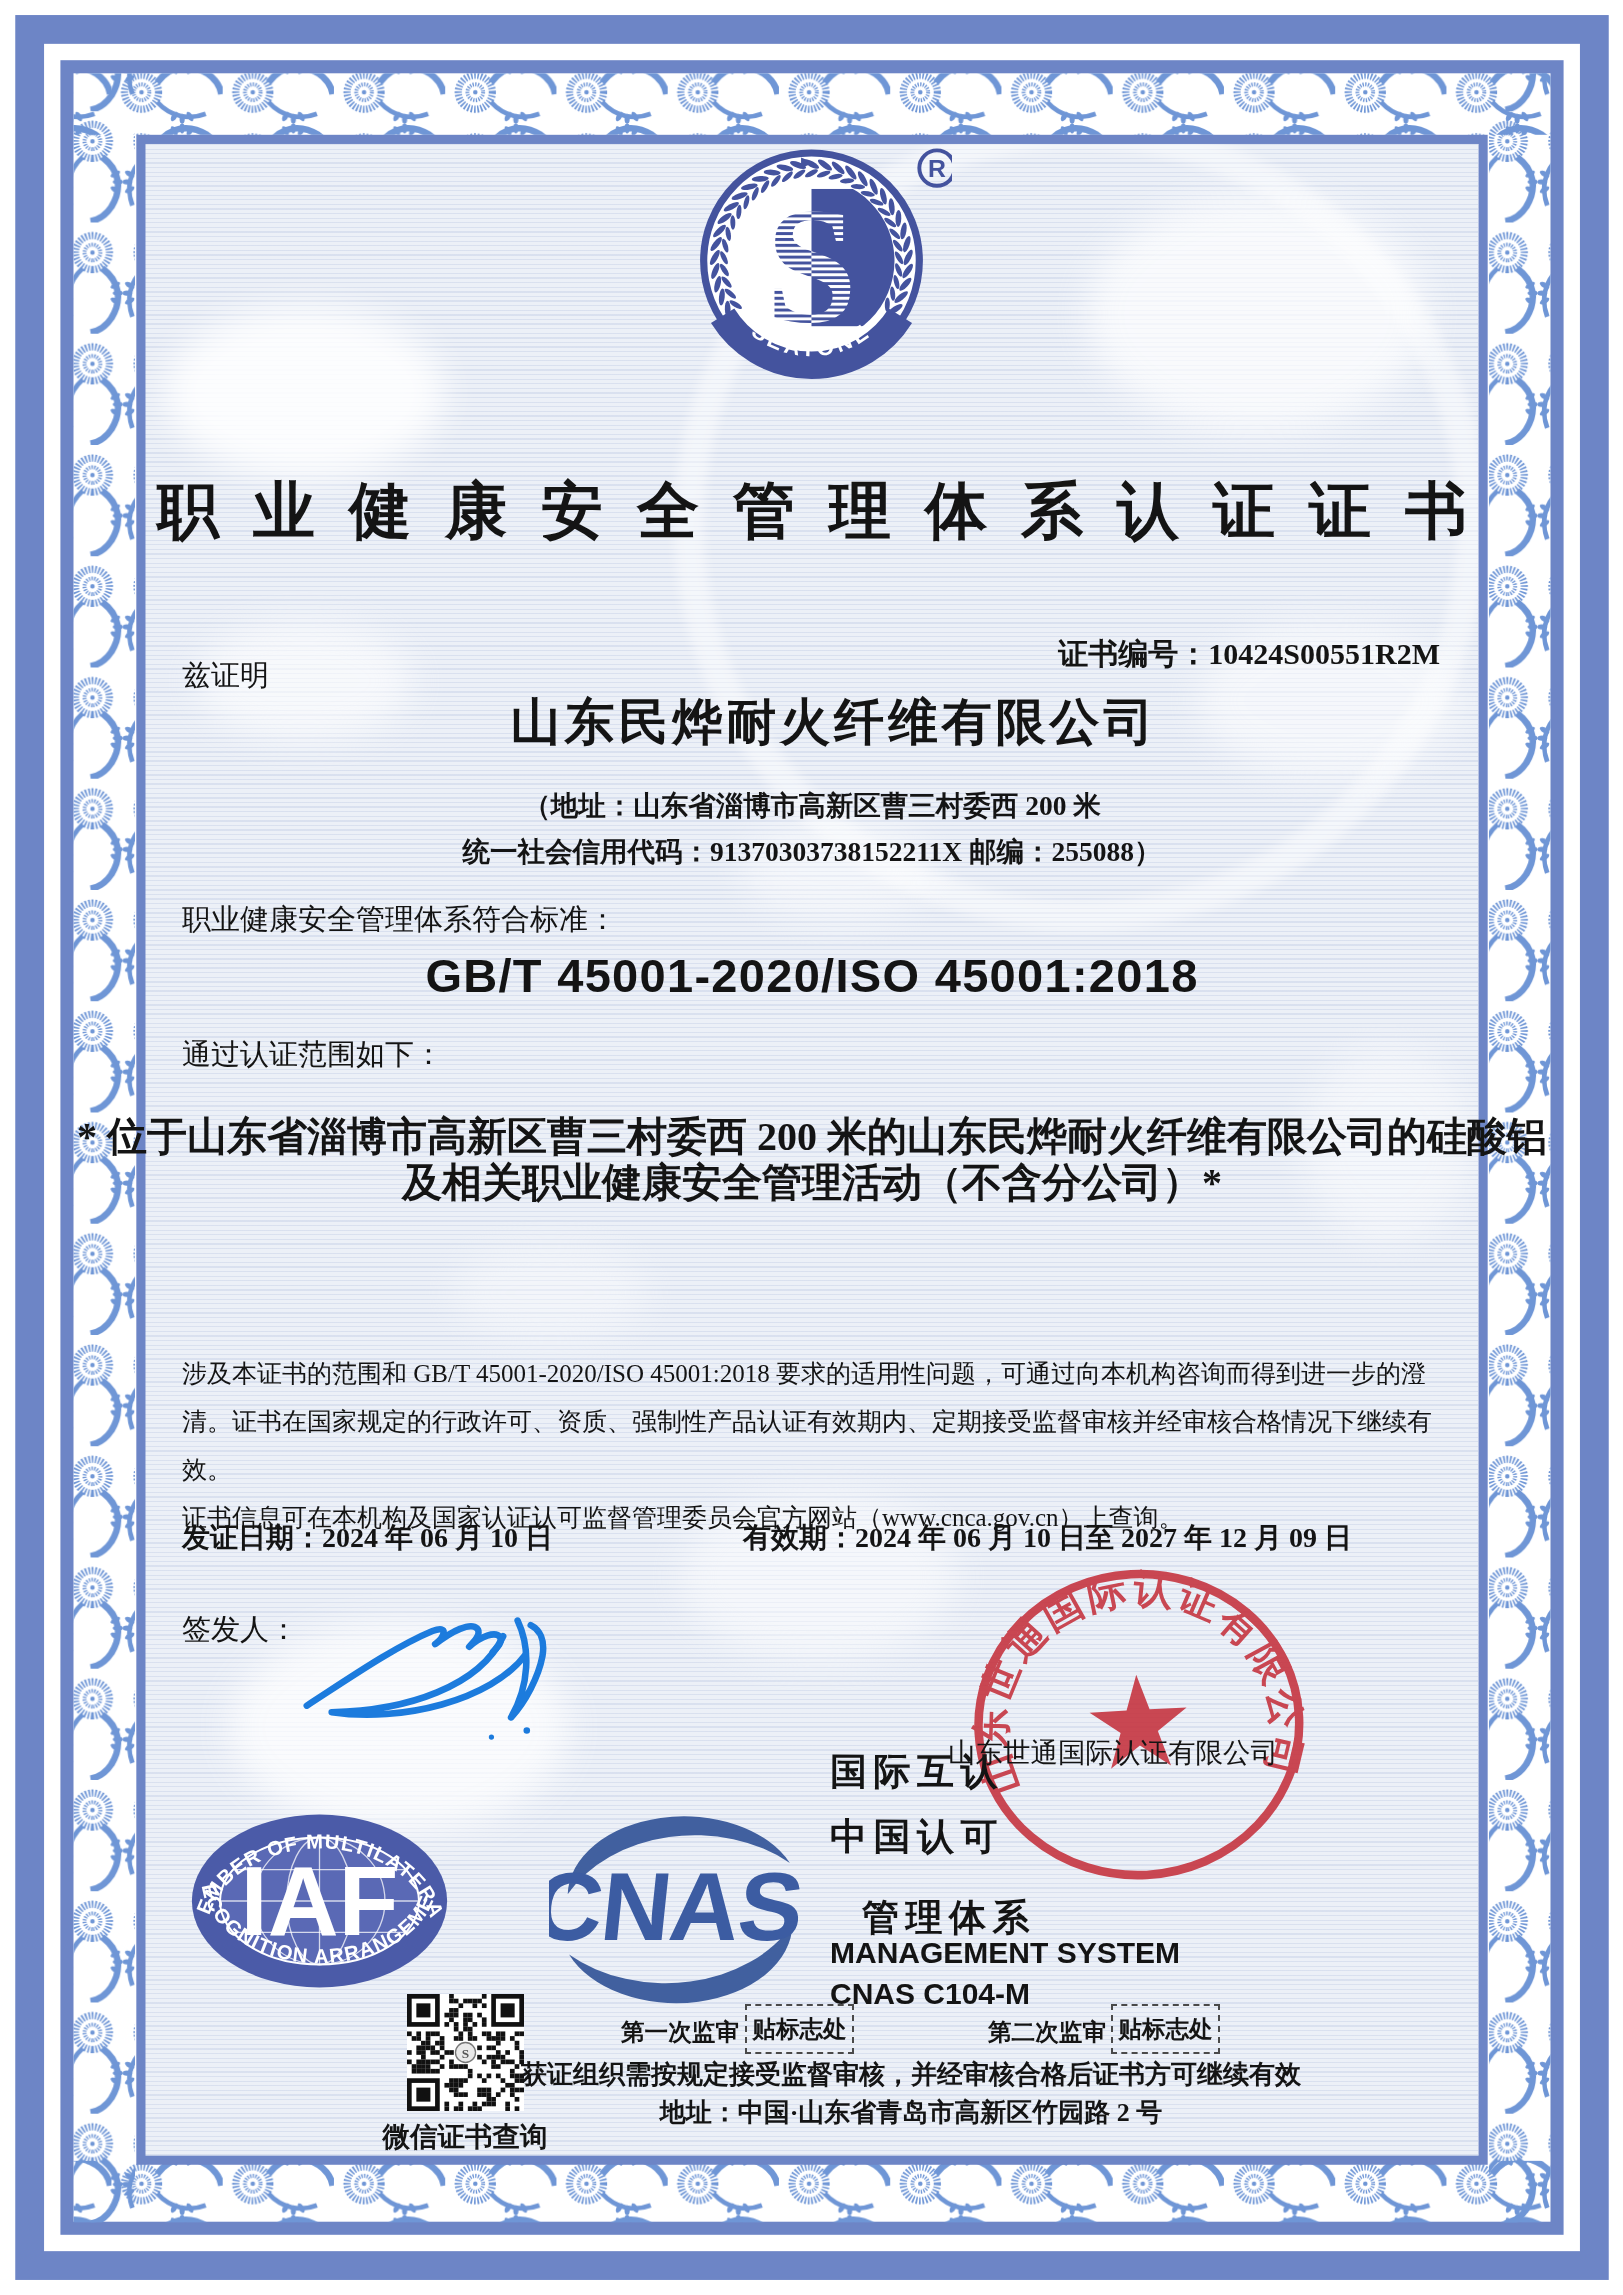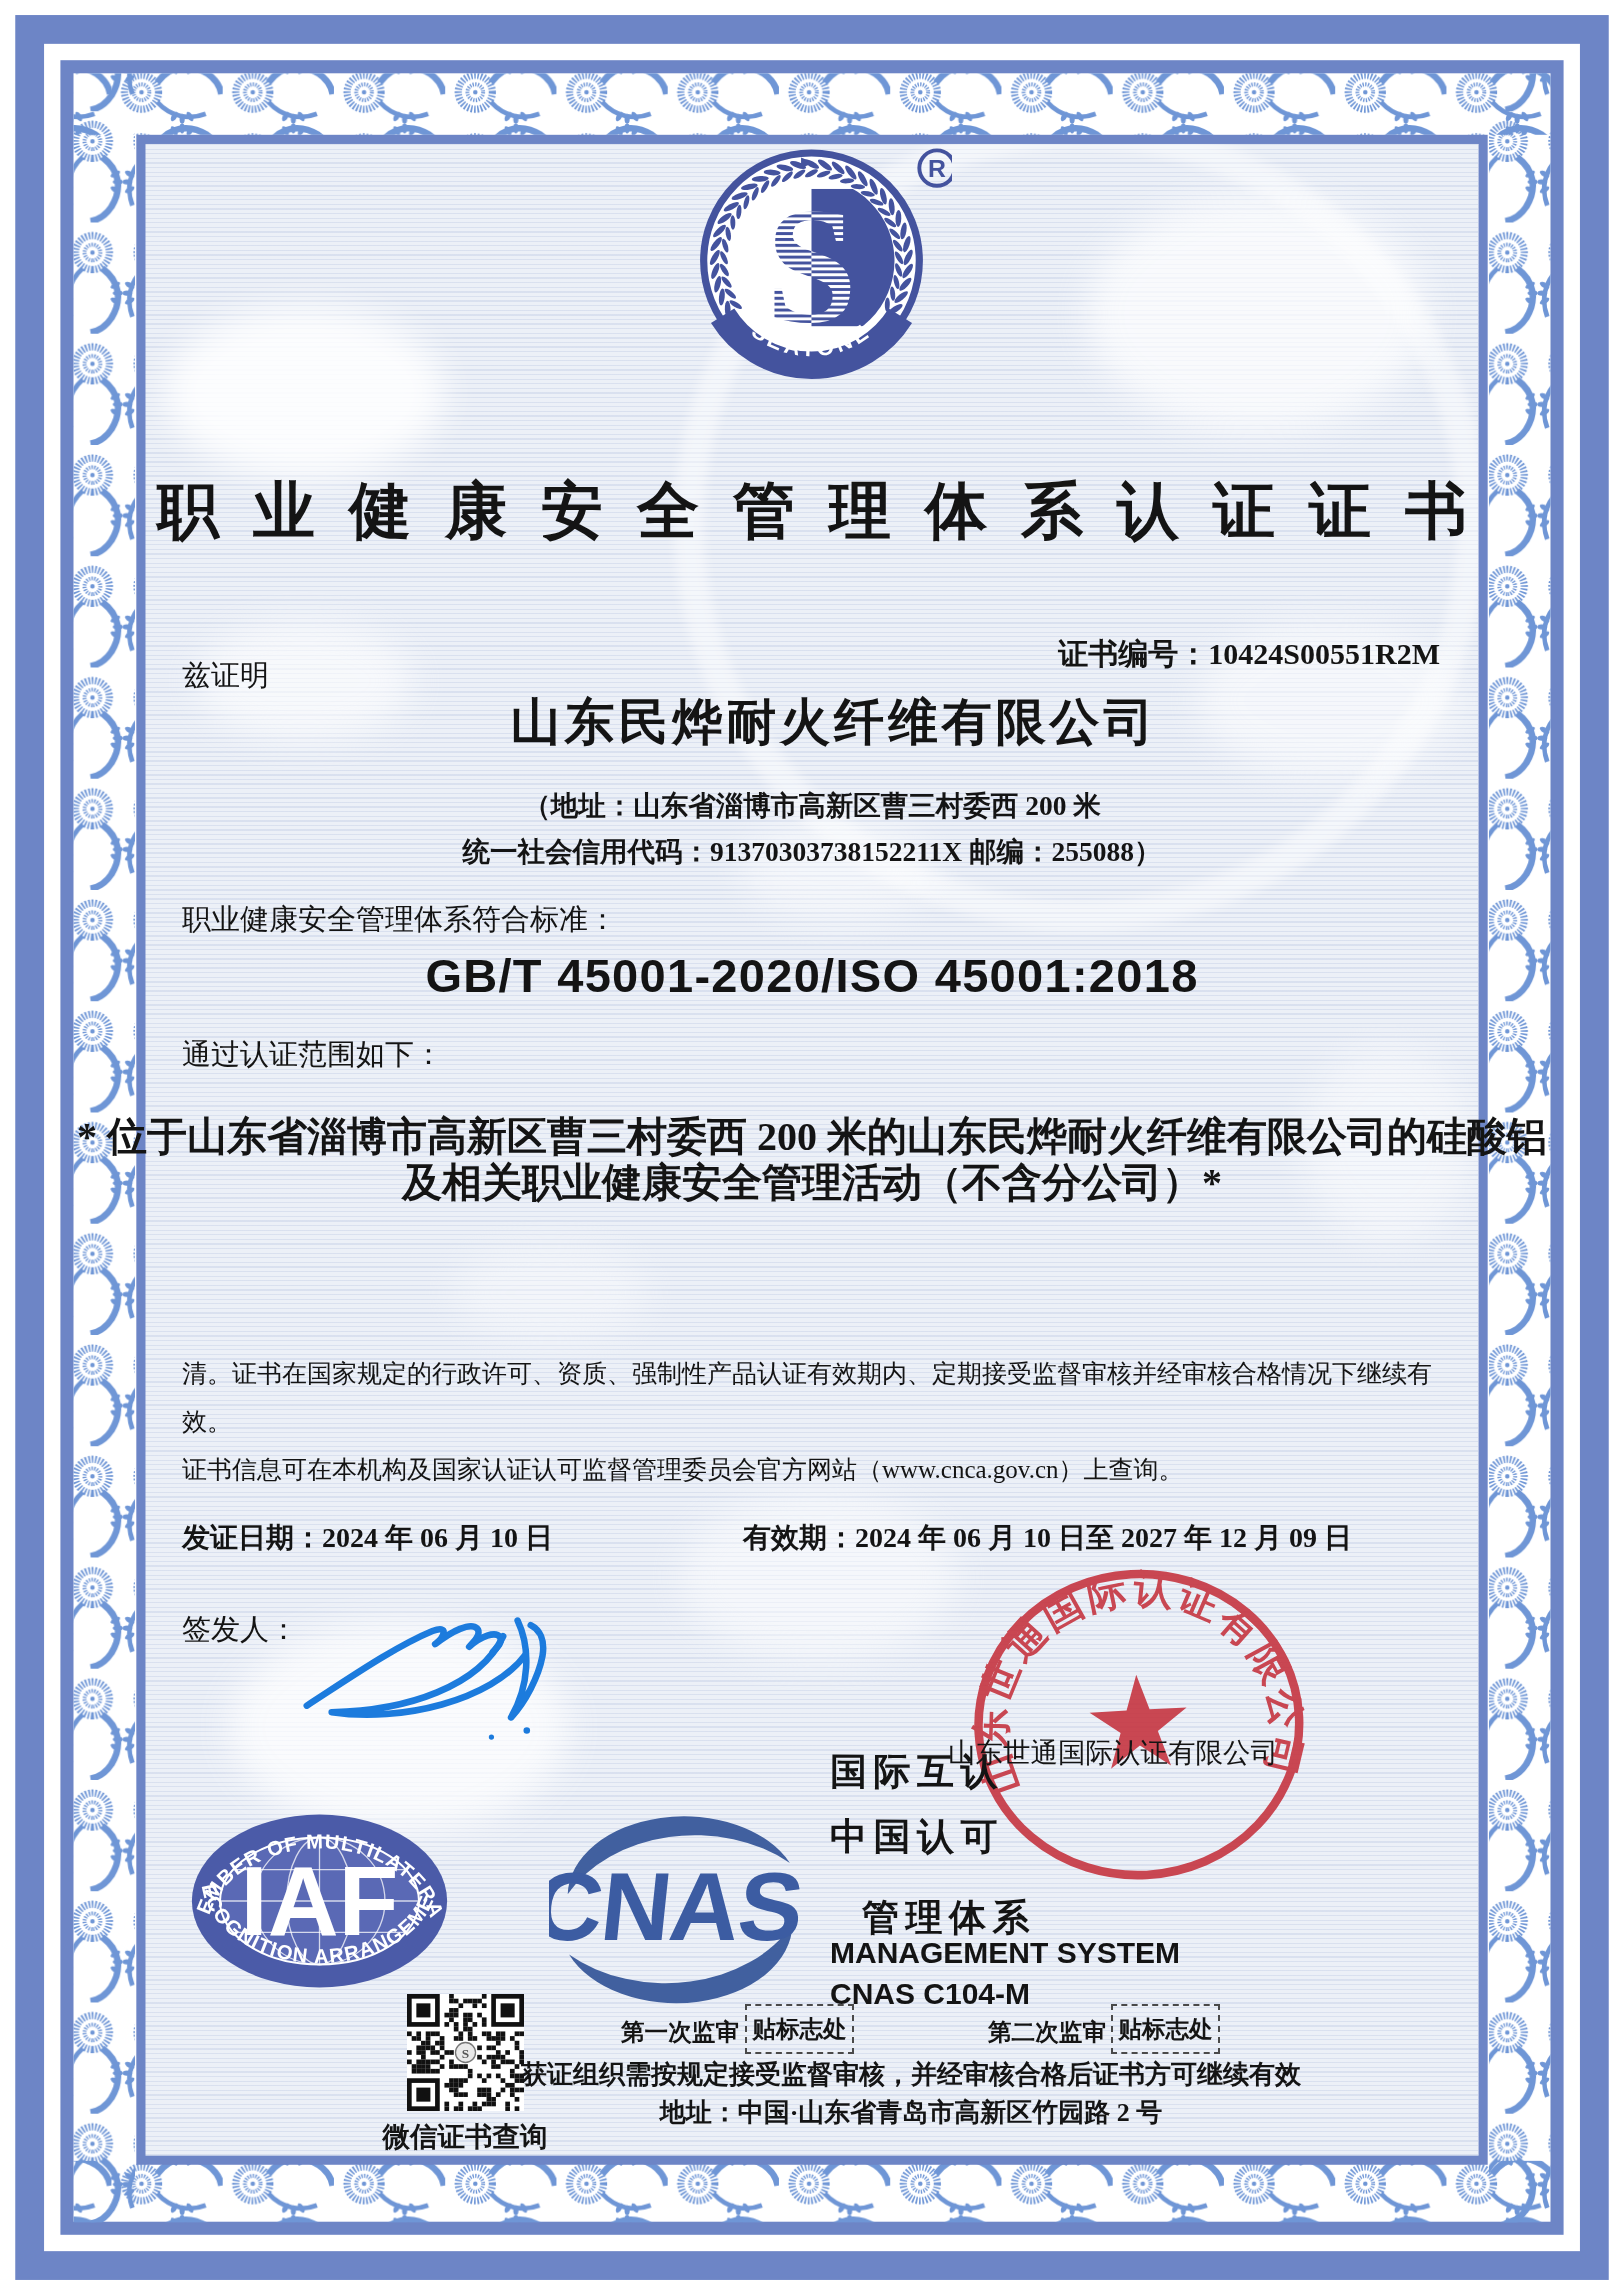--- a/index.html
+++ b/index.html
@@ -200,20 +200,21 @@
   <div class="abs ser" style="left:182px;top:900px;font-size:29px;">职业健康安全管理体系符合标准：</div>
   <div class="abs ctr sans b" style="top:948px;font-size:47px;letter-spacing:1.3px;">GB/T 45001-2020/ISO 45001:2018</div>
   <div class="abs ser" style="left:182px;top:1035px;font-size:29px;">通过认证范围如下：</div>
 
   <div class="abs ctr ser b" style="top:1114px;font-size:40px;line-height:46px;">
     <div>* 位于山东省淄博市高新区曹三村委西 200 米的山东民烨耐火纤维有限公司的硅酸铝</div>
     <div>及相关职业健康安全管理活动（不含分公司）*</div>
   </div>
 
   <div class="abs ser" style="left:182px;top:1350px;width:1263px;font-size:25px;line-height:48px;">
+    <div>涉及本证书的范围和 GB/T 45001-2020/ISO 45001:2018 要求的适用性问题，可通过向本机构咨询而得到进一步的澄</div>
     <div>清。证书在国家规定的行政许可、资质、强制性产品认证有效期内、定期接受监督审核并经审核合格情况下继续有效。</div>
     <div>证书信息可在本机构及国家认证认可监督管理委员会官方网站（www.cnca.gov.cn）上查询。</div>
   </div>
 
   <div class="abs ser b" style="left:182px;top:1519px;font-size:28px;">发证日期：2024 年 06 月 10 日</div>
   <div class="abs ser b" style="left:743px;top:1519px;font-size:28px;">有效期：2024 年 06 月 10 日至 2027 年 12 月 09 日</div>
 
   <div class="abs ser" style="left:182px;top:1610px;font-size:29px;">签发人：</div>
 
   <svg class="abs" style="left:295px;top:1602px;" width="275" height="151" viewBox="0 0 420 230">

